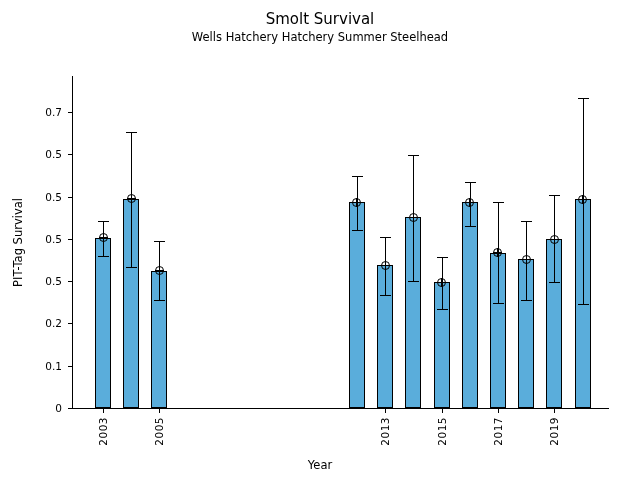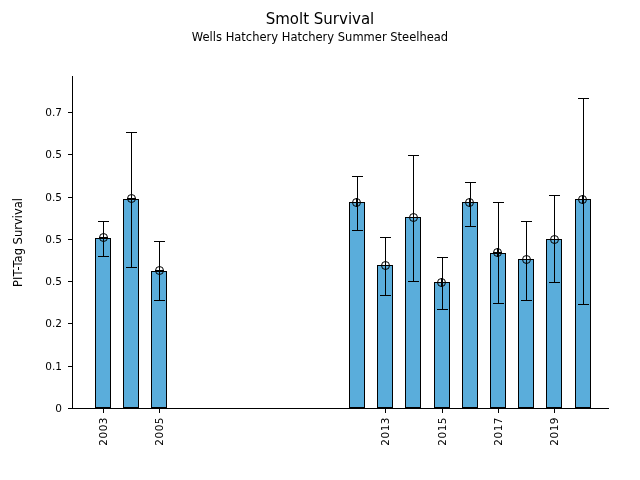--- a/index.html
+++ b/index.html
@@ -302,14 +302,15 @@
       <div class="xtick" style="left: 313.137px;"></div>
       <div class="xtick-label" style="left: 307.137px;">2013</div>
       <div class="xtick" style="left: 369.558px;"></div>
       <div class="xtick-label" style="left: 363.558px;">2015</div>
       <div class="xtick" style="left: 425.979px;"></div>
       <div class="xtick-label" style="left: 419.979px;">2017</div>
       <div class="xtick" style="left: 482.4px;"></div>
       <div class="xtick-label" style="left: 476.4px;">2019</div>
     </div>
 
+  <div id="xlabel">Year</div>
 
 </div>
 
 </body></html>

